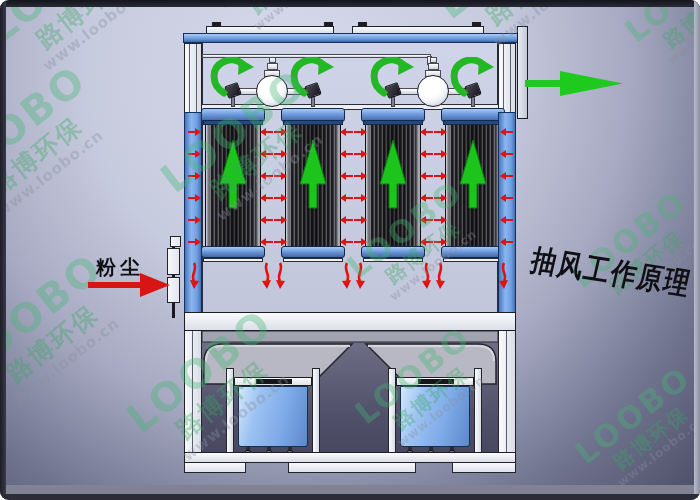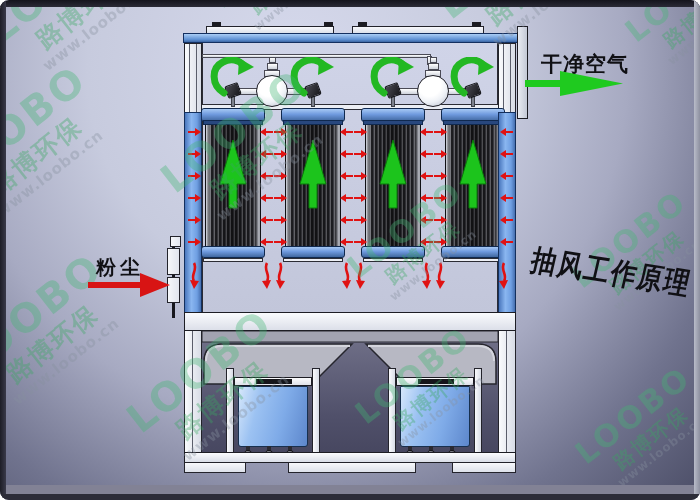--- a/index.html
+++ b/index.html
@@ -432,21 +432,20 @@
       <div class="abs" style="left:405px;top:450px;width:10px;height:10px;border-radius:50%;background:radial-gradient(circle at 35% 35%, #b9bdc6, #55555f 60%, #23232a);border:1px solid #15151a;box-sizing:border-box;z-index:3;"></div>
       <div class="abs" style="left:408px;top:454px;width:3px;height:3px;border-radius:50%;background:#b03434;z-index:4;"></div>
       <div class="abs" style="left:429px;top:446px;width:4px;height:5px;background:#2a2a32;z-index:3;"></div>
       <div class="abs" style="left:426px;top:450px;width:10px;height:10px;border-radius:50%;background:radial-gradient(circle at 35% 35%, #b9bdc6, #55555f 60%, #23232a);border:1px solid #15151a;box-sizing:border-box;z-index:3;"></div>
       <div class="abs" style="left:429px;top:454px;width:3px;height:3px;border-radius:50%;background:#b03434;z-index:4;"></div>
       <div class="abs" style="left:450px;top:446px;width:4px;height:5px;background:#2a2a32;z-index:3;"></div>
       <div class="abs" style="left:447px;top:450px;width:10px;height:10px;border-radius:50%;background:radial-gradient(circle at 35% 35%, #b9bdc6, #55555f 60%, #23232a);border:1px solid #15151a;box-sizing:border-box;z-index:3;"></div>
       <div class="abs" style="left:450px;top:454px;width:3px;height:3px;border-radius:50%;background:#b03434;z-index:4;"></div>
     </div>
 
-  <div class="abs cn-label" style="left:541px;top:50px;font-size:21px;letter-spacing:1px;">干净空气</div>
   <svg class="abs" style="left:524px;top:70px;z-index:60;" width="102" height="28">
     <rect x="1" y="10" width="38" height="7" fill="#1fca1f"></rect>
     <polygon points="36,1 99,13.5 36,26" fill="#1fca1f"></polygon>
   </svg>
 
   <div class="abs cn-label" style="left:96px;top:254px;font-size:20px;letter-spacing:4px;">粉尘</div>
   <svg class="abs" style="left:88px;top:273px;z-index:60;" width="84" height="24">
     <rect x="0" y="9" width="54" height="6" fill="#d81414"></rect>
     <polygon points="52,0 82,12 52,24" fill="#d81414"></polygon>
   </svg>

